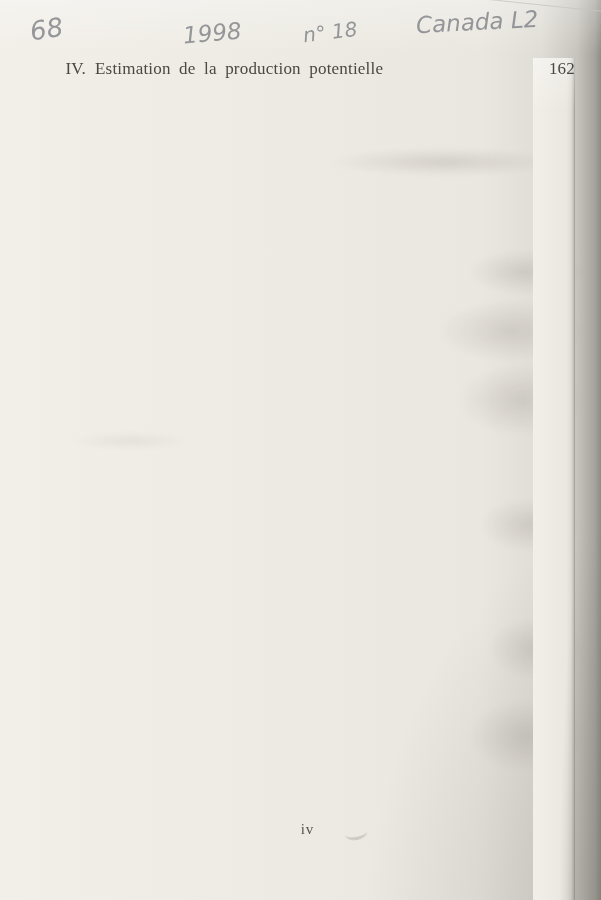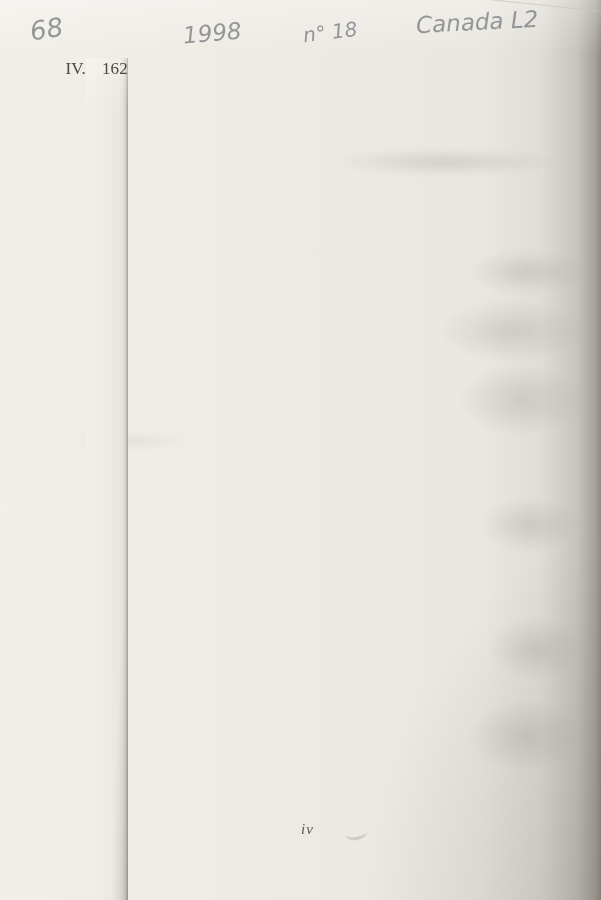--- a/index.html
+++ b/index.html
@@ -46,21 +46,21 @@
   .content{position:absolute;left:38px;top:58px;right:26px;}
   .row{display:flex;align-items:baseline;word-spacing:4px;letter-spacing:.2px;}
   .row .num{flex:none;text-align:right;}
   .row .title{flex:1;}
   .row .page{flex:none;width:42px;text-align:right;}
 
   .main-list .row{font-size:17px;line-height:22px;}
   .main-list .num{width:48px;font-family:Liberation Serif, serif;}
   .main-list .title{margin-left:9px;}
 
-  .footer{position:absolute;left:0;right:0;top:821px;text-align:center;font-size:15px;color:#565550;letter-spacing:1px;text-indent:14px;font-style:italic;}
+  .footer{position:absolute;left:0;right:0;top:821px;text-align:center;font-size:15px;color:#565550;letter-spacing:1px;text-indent:14px;}
 </style>
 </head>
 <body>
 
 <div class="page">
 
   <div class="scanline"></div>
   <div class="bleed b1"></div>
   <div class="bleed b2"></div>
   <div class="bleed b3"></div>
@@ -74,20 +74,21 @@
   <span class="hw hw-68">68</span>
   <span class="hw hw-1998">1998</span>
   <span class="hw hw-n18">n° 18</span>
   <span class="hw hw-canada">Canada L2</span>
 
   <div class="content">
 
     <div class="main-list">
         <div class="row">
           <span class="num">IV.</span>
+          <span class="title">Estimation de la production potentielle</span>
           <span class="page">162</span>
         </div>
       </div>
 
   </div>
 
   <div class="footer">iv</div>
 </div>
 
 </body></html>

